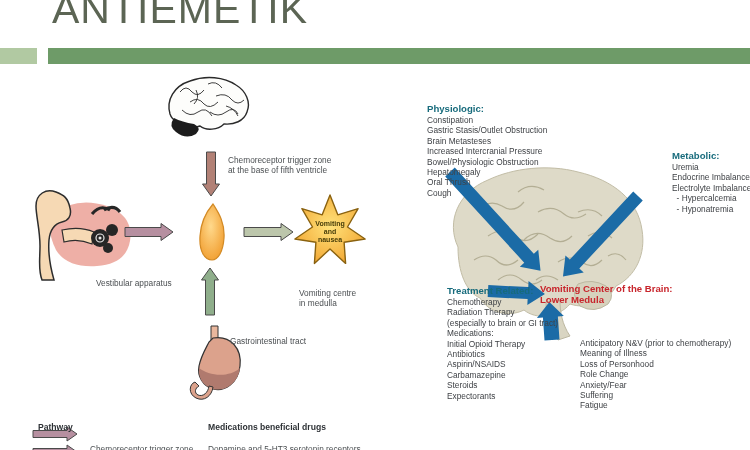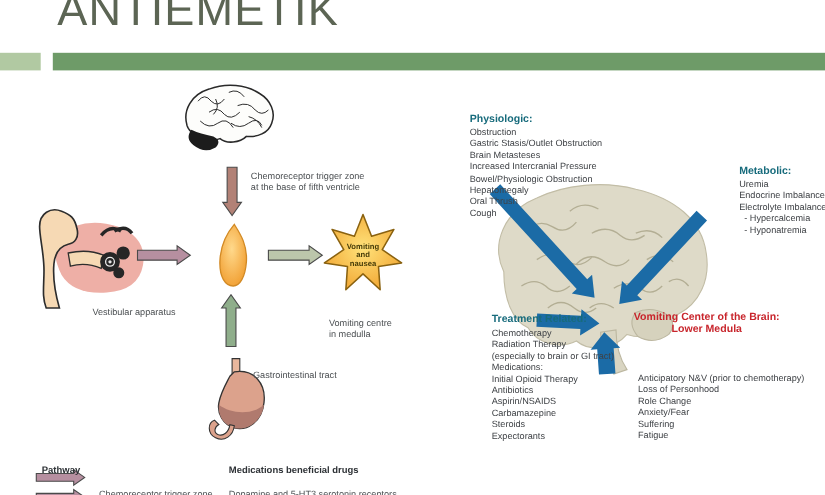--- a/index.html
+++ b/index.html
@@ -11,21 +11,21 @@
                color:#5c6554;font-weight:400;white-space:nowrap;z-index:2;}
   .bar-light{left:0;top:48px;width:37px;height:16px;background:#b1c9a2;z-index:1;}
   .bar-dark{left:48px;top:48px;width:702px;height:16px;background:#6e9b68;z-index:1;}
   
   .dlabel{font-size:8.3px;line-height:10px;color:#4b4f52;z-index:5;margin-top:19px;}
   .dlabel.b{font-weight:bold;color:#2e3236;font-size:8.6px;}
   
   .cause-block{z-index:6;font-size:8.3px;line-height:10.4px;color:#3f4246;margin-left:42px;}
   .cause-heading{font-weight:bold;font-size:9.6px;line-height:12px;color:#176b7c;}
   .cause-item{white-space:nowrap;}
-  .center-red{z-index:7;width:205px;text-align:center;font-weight:bold;font-size:9.6px;
+  .center-red{z-index:7;width:205px;font-weight:bold;font-size:9.6px;
               line-height:11px;color:#c8252c;}
   svg{display:block;}
   .layer2{z-index:2;} .layer3{z-index:3;}
   .overlay{left:0;top:0;z-index:4;pointer-events:none;}
   .arrow-blue{fill:#1b6ba6;}
   .arrow-outlined{stroke:#4a4a4a;stroke-width:1;}
 </style>
 </head>
 <body>
 
@@ -150,38 +150,38 @@
       </g>
     <g transform="translate(552,340) rotate(-94)">
         <polygon class="arrow-blue" points="0,-7.5 23,-7.5 23,-13.5 38,0 23,13.5 23,7.5 0,7.5"></polygon>
       </g>
   </svg>
 
   <div class="abs dlabel" style="left:228px;top:136px;">
     <div>Chemoreceptor trigger zone</div>
     <div>at the base of fifth ventricle</div>
   </div>
-  <div class="abs dlabel" style="left:84px;top:259px;">Vestibular apparatus</div>
+  <div class="abs dlabel" style="left:96px;top:259px;">Vestibular apparatus</div>
   <div class="abs dlabel" style="left:299px;top:269px;">
     <div>Vomiting centre</div>
     <div>in medulla</div>
   </div>
   <div class="abs dlabel" style="left:230px;top:317px;">Gastrointestinal tract</div>
 
   <div class="abs dlabel b" style="left:38px;top:403px;">Pathway</div>
   <div class="abs dlabel b" style="left:208px;top:403px;">Medications beneficial drugs</div>
   <div class="abs dlabel" style="left:90px;top:425px;">Chemoreceptor trigger zone</div>
   <div class="abs dlabel" style="left:208px;top:425px;">Dopamine and 5-HT3 serotonin receptors</div>
   <div class="abs dlabel" style="left:90px;top:445px;">Vestibular</div>
   <div class="abs dlabel" style="left:208px;top:445px;">Cholinergic muscarinic receptors</div>
 
   <div class="abs cause-block" style="left:385px;top:103px;">
     <div class="cause-heading">Physiologic:</div>
     <div>
-        <div class="cause-item">Obstruction</div>
+        <div class="cause-item">Constipation</div>
         <div class="cause-item">Gastric Stasis/Outlet Obstruction</div>
         <div class="cause-item">Brain Metasteses</div>
         <div class="cause-item">Increased Intercranial Pressure</div>
         <div class="cause-item">Bowel/Physiologic Obstruction</div>
         <div class="cause-item">Hepatomegaly</div>
         <div class="cause-item">Oral Thrush</div>
         <div class="cause-item">Cough</div>
       </div>
   </div>
   <div class="abs cause-block" style="left:630px;top:150px;">
@@ -205,20 +205,21 @@
         <div class="cause-item">Antibiotics</div>
         <div class="cause-item">Aspirin/NSAIDS</div>
         <div class="cause-item">Carbamazepine</div>
         <div class="cause-item">Steroids</div>
         <div class="cause-item">Expectorants</div>
       </div>
   </div>
   <div class="abs cause-block" style="left:538px;top:338px;">
     <div>
         <div class="cause-item">Anticipatory N&amp;V (prior to chemotherapy)</div>
+        <div class="cause-item">Meaning of Illness</div>
         <div class="cause-item">Loss of Personhood</div>
         <div class="cause-item">Role Change</div>
         <div class="cause-item">Anxiety/Fear</div>
         <div class="cause-item">Suffering</div>
         <div class="cause-item">Fatigue</div>
       </div>
   </div>
 
   <div class="abs center-red" style="left:540px;top:283px;">
     <div>Vomiting Center of the Brain:</div>

